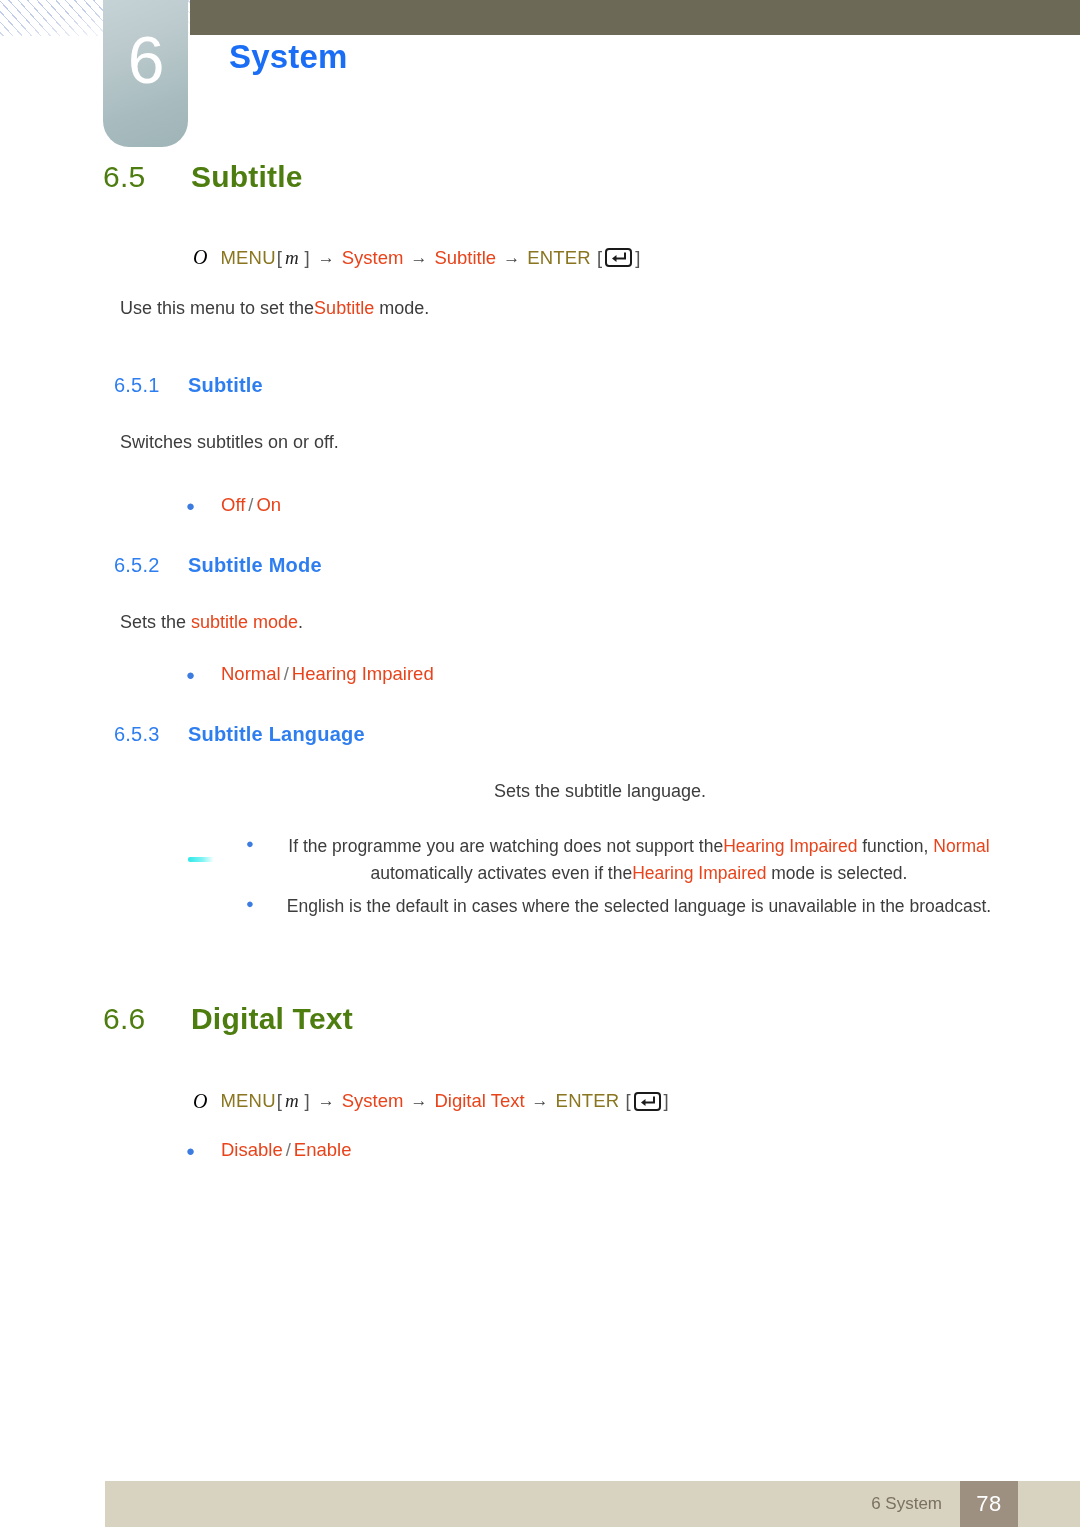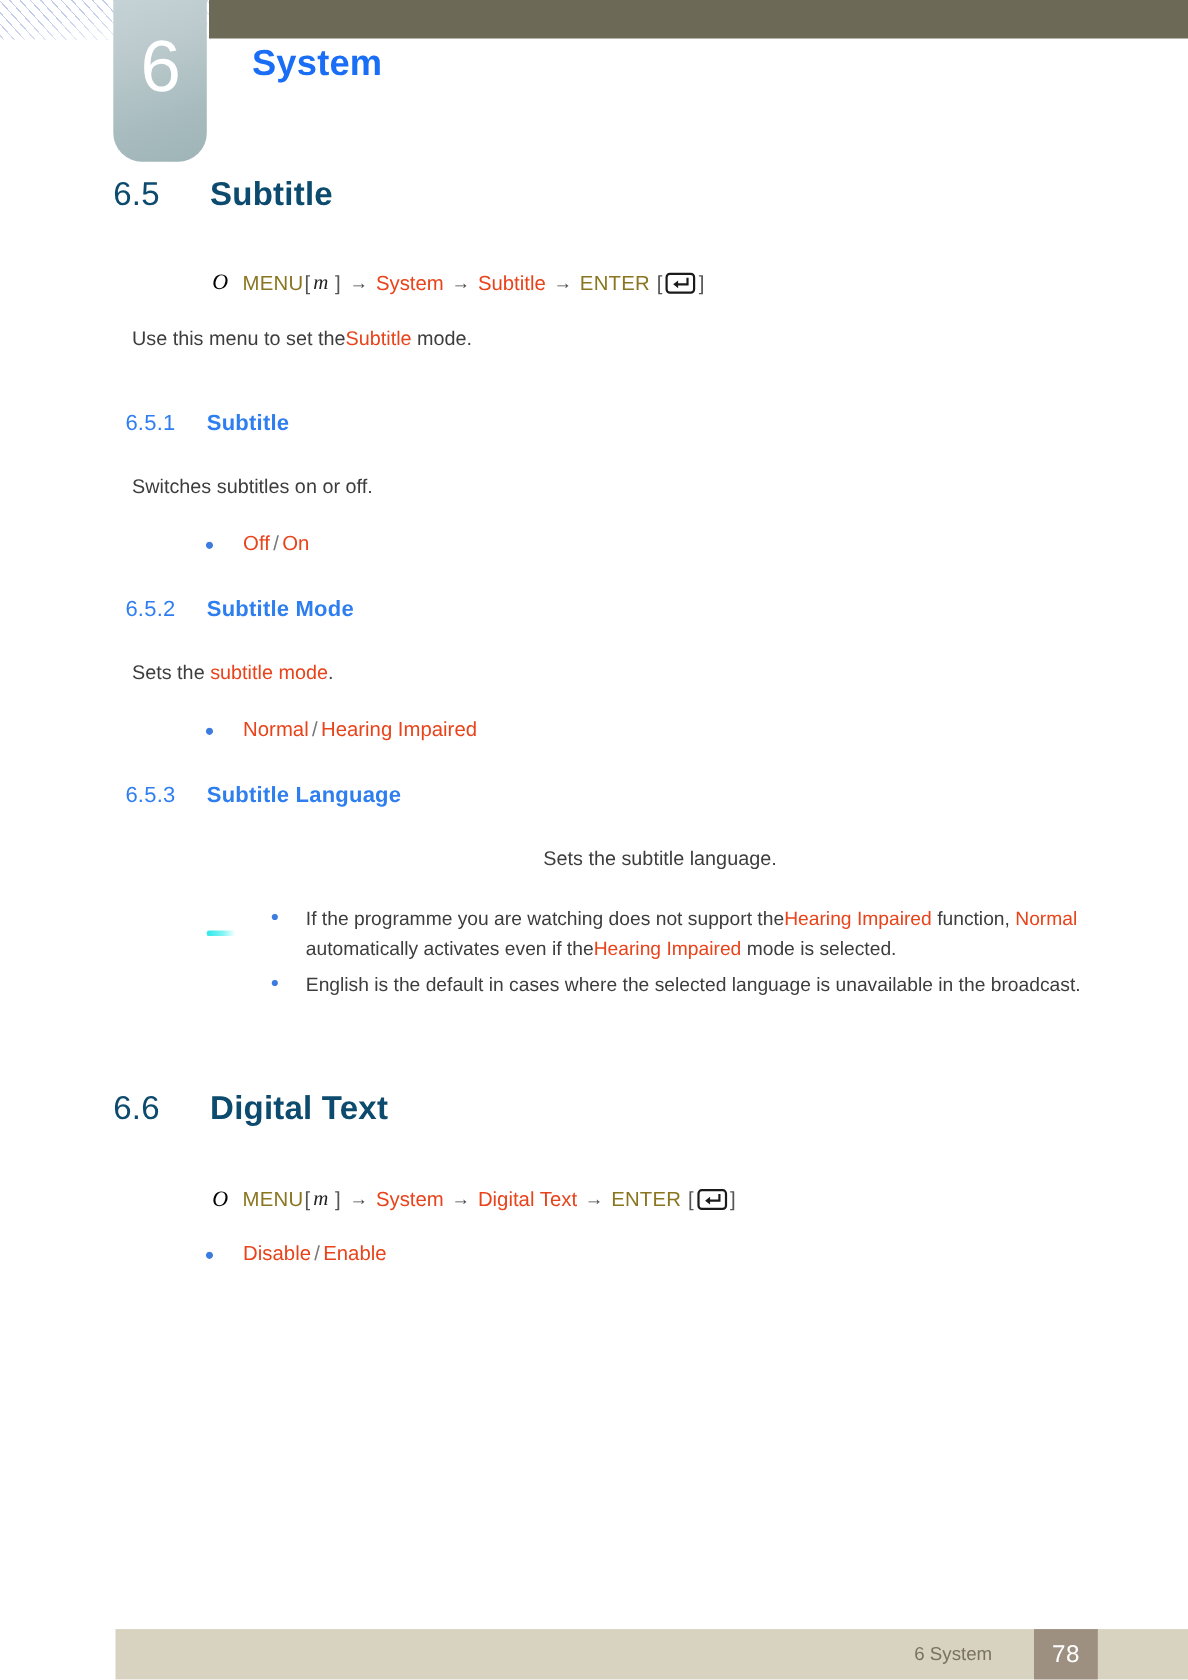--- a/index.html
+++ b/index.html
@@ -86,21 +86,21 @@
     position: absolute;
     left: 0; top: 160px;
     width: 1080px;
   }
 
   .section { position: relative; }
 
   .h2 {
     display: flex;
     align-items: baseline;
-    color: #0c4a6e;
+    color: #4d7c0f;
     font-size: 30px;
     font-weight: 700;
     padding-left: 103px;
     letter-spacing: 0.2px;
   }
   .h2 .num { width: 88px; flex: 0 0 88px; font-weight: 400; }
 
   .h3 {
     display: flex;
     align-items: baseline;
@@ -212,34 +212,33 @@
     color: #3d3d3d;
     line-height: 1.52;
   }
   .note-bullet {
     color: #3c7be0;
     font-size: 13px;
     width: 32px;
     flex: 0 0 32px;
     line-height: 1.7;
   }
-  .note-text { flex: 1; }
+  .note-text { flex: 1; text-align: center; }
 
   
   .footer {
     position: absolute;
     left: 105px;
     bottom: 0;
     width: 975px;
     height: 46px;
     background: #d8d2c0;
     display: flex;
     align-items: stretch;
     justify-content: flex-end;
-    gap: 20px;
   }
   .footer-label {
     display: flex;
     align-items: center;
     color: #7a7161;
     font-size: 17px;
     padding-right: 18px;
   }
   .page-box {
     width: 58px;
@@ -303,21 +302,21 @@
 
       <div class="body-text" style="margin-bottom:52px;">
         <span>Use this menu to set the</span><span class="hl">Subtitle</span><span> mode.</span>
       </div>
 
       <div class="h3" style="margin-bottom:32px;">
         <span class="num">6.5.1</span>
         <span>Subtitle</span>
       </div>
 
-      <div class="body-text" style="margin-bottom:27px;">
+      <div class="body-text" style="margin-bottom:38px;">
         <span>Switches subtitles on or off.</span>
       </div>
 
       <div class="opt-list" style="margin-bottom:38px;">
         <div class="opt-item">
           <span class="opt-bullet">●</span>
           <span>Off</span>
           <span class="sep">/</span>
           <span>On</span>
         </div>

